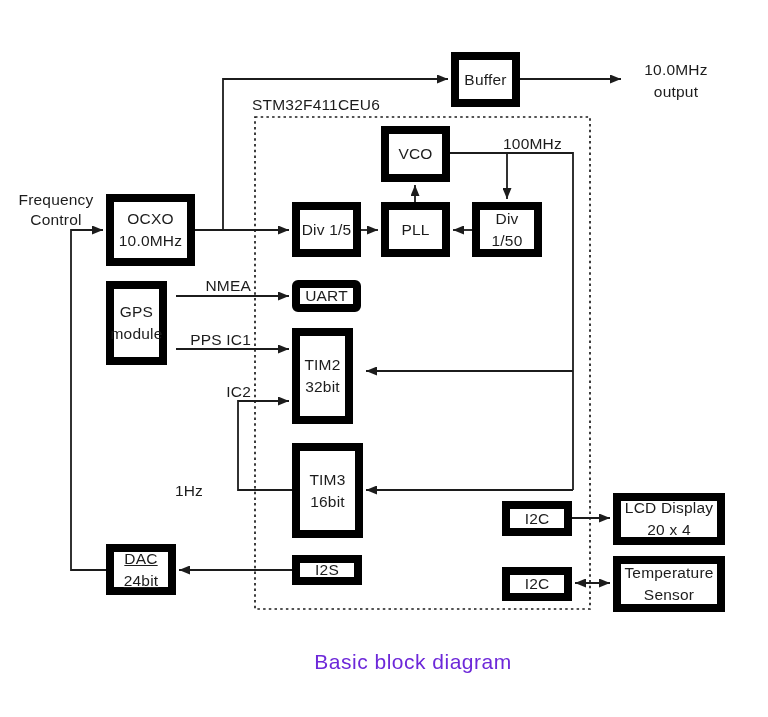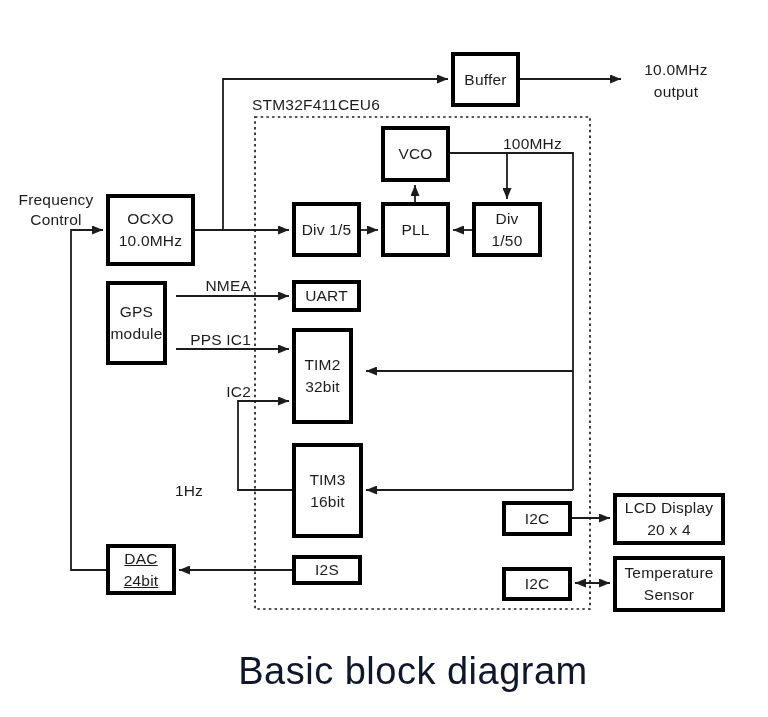--- a/index.html
+++ b/index.html
@@ -18,21 +18,21 @@
   }
   svg.wires {
     position: absolute;
     left: 0;
     top: 0;
     z-index: 1;
   }
   .box {
     position: absolute;
     box-sizing: border-box;
-    border: 4px solid #000000;
+    border: 8px solid #000000;
     background: #ffffff;
     display: flex;
     flex-direction: column;
     align-items: center;
     justify-content: center;
     font-size: 15.5px;
     line-height: 22px;
     letter-spacing: 0.2px;
     text-align: center;
     z-index: 2;
@@ -44,23 +44,23 @@
     line-height: 20px;
     letter-spacing: 0.2px;
     z-index: 2;
     white-space: nowrap;
   }
   .title {
     position: absolute;
     left: 413px;
     top: 650px;
     transform: translateX(-50%);
-    font-size: 38px;
+    font-size: 21px;
     letter-spacing: 0.5px;
-    color: #0f172a;
+    color: #6d28d9;
     z-index: 2;
     white-space: nowrap;
   }
 </style>
 </head>
 <body>
 
 <div id="stage">
 
   <svg class="wires" width="768" height="717" viewBox="0 0 768 717">
@@ -120,21 +120,21 @@
 
   <div class="box" style="left:381px;top:202px;width:69px;height:55px;">
     <div>PLL</div>
   </div>
 
   <div class="box" style="left:472px;top:202px;width:70px;height:55px;">
     <div>Div</div>
     <div>1/50</div>
   </div>
 
-  <div class="box" style="left:292px;top:280px;width:69px;height:32px;">
+  <div class="box" style="left:292px;top:280px;width:69px;height:32px;border-radius:6px;">
     <div>UART</div>
   </div>
 
   <div class="box" style="left:292px;top:328px;width:61px;height:96px;">
     <div>TIM2</div>
     <div>32bit</div>
   </div>
 
   <div class="box" style="left:292px;top:443px;width:71px;height:95px;">
     <div>TIM3</div>

